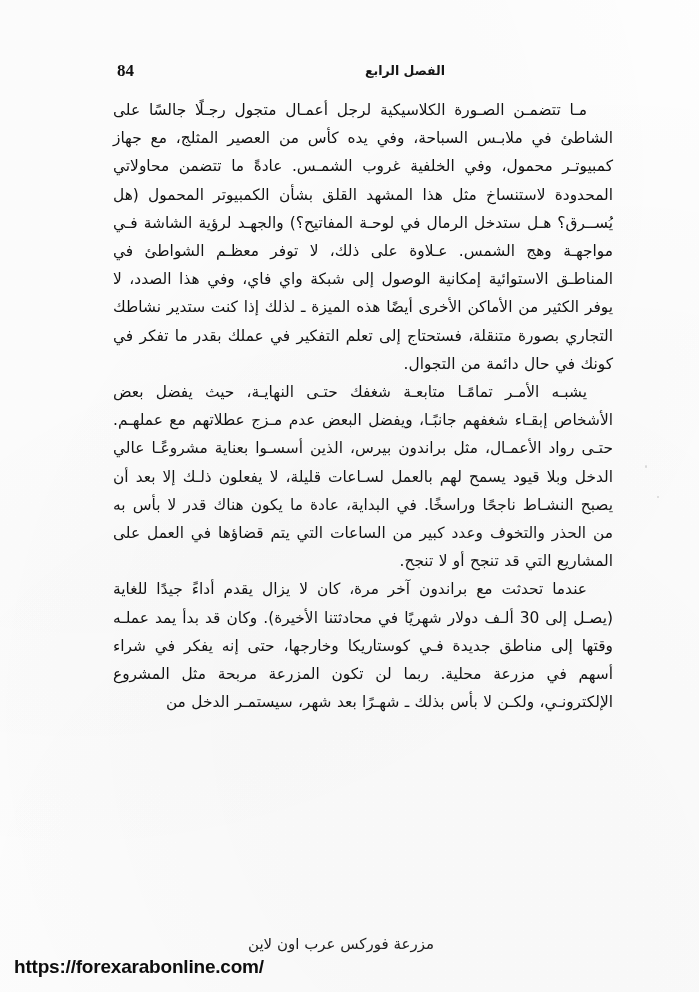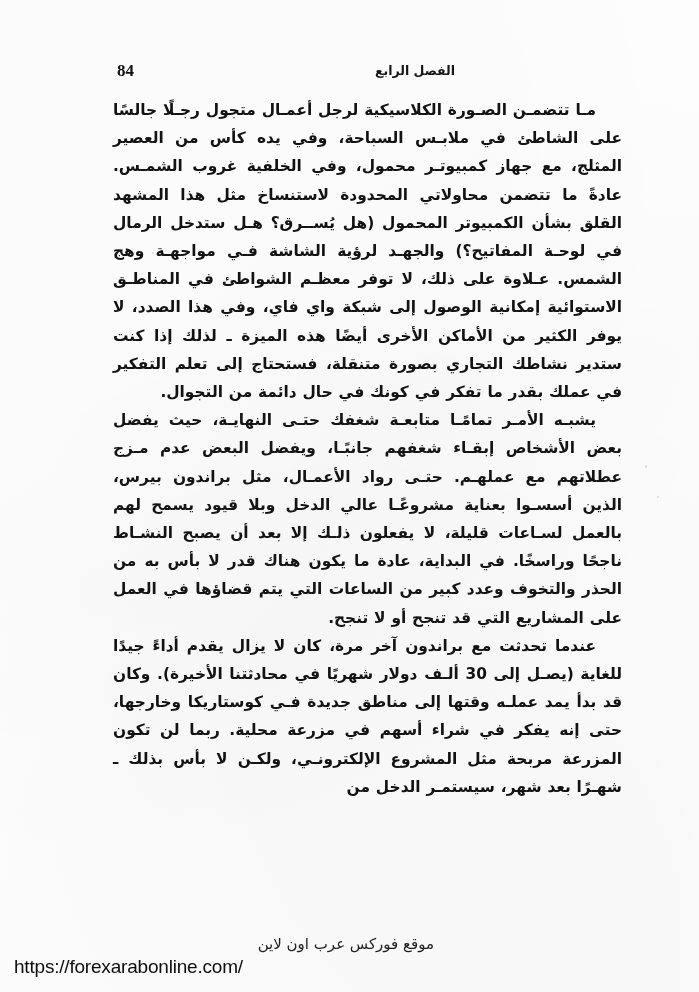--- a/index.html
+++ b/index.html
@@ -32,21 +32,21 @@
     position: absolute;
     top: 63px;
     left: 113px;
     right: 74px;
     height: 22px;
     direction: rtl;
   }
 
   .chapter-title {
     position: absolute;
-    right: 170px;
+    right: 180px;
     top: 0;
     font-family: "DejaVu Sans", "Liberation Sans", sans-serif;
     font-size: 12.5px;
     font-weight: bold;
     color: #161616;
     letter-spacing: -0.2px;
     white-space: nowrap;
     text-align: right;
   }
 
@@ -70,26 +70,25 @@
     text-align: justify;
     text-align-last: right;
     color: #121212;
     font-family: "DejaVu Sans", "Liberation Sans", sans-serif;
     font-size: 15.4px;
     line-height: 28.2px;
     -webkit-font-smoothing: none;
   }
 
   .text-block p {
-    margin: 0 3px 0 0;
+    margin: 0 12px 0 0;
     text-indent: 26px;
     text-align: justify;
     text-align-last: right;
     word-spacing: 0.5px;
-    font-weight: bold;
   }
 
   
   .text-block p:nth-child(2n) {
     color: #141414;
   }
 
   
   .watermark {
     position: absolute;
@@ -112,20 +111,21 @@
 
   .watermark-url {
     direction: ltr;
     text-align: left;
     margin: 0;
     font-family: "Liberation Sans", "DejaVu Sans", sans-serif;
     font-size: 19px;
     color: #0d0d0d;
     letter-spacing: -0.2px;
     white-space: nowrap;
+    font-weight: bold;
   }
 
   
   .speck {
     position: absolute;
     background: rgba(0,0,0,0.14);
     border-radius: 50%;
     pointer-events: none;
   }
 </style>
@@ -143,17 +143,17 @@
     <p>مـا تتضمـن الصـورة الكلاسيكية لرجل أعمـال متجول رجـلًا جالسًا على الشاطئ في ملابـس السباحة، وفي يده كأس من العصير المثلج، مع جهاز كمبيوتـر محمول، وفي الخلفية غروب الشمـس. عادةً ما تتضمن محاولاتي المحدودة لاستنساخ مثل هذا المشهد القلق بشأن الكمبيوتر المحمول (هل يُســرق؟ هـل ستدخل الرمال في لوحـة المفاتيح؟) والجهـد لرؤية الشاشة فـي مواجهـة وهج الشمس. عـلاوة على ذلك، لا توفر معظـم الشواطئ في المناطـق الاستوائية إمكانية الوصول إلى شبكة واي فاي، وفي هذا الصدد، لا يوفر الكثير من الأماكن الأخرى أيضًا هذه الميزة ـ لذلك إذا كنت ستدير نشاطك التجاري بصورة متنقلة، فستحتاج إلى تعلم التفكير في عملك بقدر ما تفكر في كونك في حال دائمة من التجوال.</p>
     <p>يشبـه الأمـر تمامًـا متابعـة شغفك حتـى النهايـة، حيث يفضل بعض الأشخاص إبقـاء شغفهم جانبًـا، ويفضل البعض عدم مـزج عطلاتهم مع عملهـم. حتـى رواد الأعمـال، مثل براندون بيرس، الذين أسسـوا بعناية مشروعًـا عالي الدخل وبلا قيود يسمح لهم بالعمل لسـاعات قليلة، لا يفعلون ذلـك إلا بعد أن يصبح النشـاط ناجحًا وراسخًا. في البداية، عادة ما يكون هناك قدر لا بأس به من الحذر والتخوف وعدد كبير من الساعات التي يتم قضاؤها في العمل على المشاريع التي قد تنجح أو لا تنجح.</p>
     <p>عندما تحدثت مع براندون آخر مرة، كان لا يزال يقدم أداءً جيدًا للغاية (يصـل إلى 30 ألـف دولار شهريًا في محادثتنا الأخيرة). وكان قد بدأ يمد عملـه وقتها إلى مناطق جديدة فـي كوستاريكا وخارجها، حتى إنه يفكر في شراء أسهم في مزرعة محلية. ربما لن تكون المزرعة مربحة مثل المشروع الإلكترونـي، ولكـن لا بأس بذلك ـ شهـرًا بعد شهر، سيستمـر الدخل من</p>
   </div>
 
   <div class="speck" style="left:645px; top:465px; width:2px; height:3px;"></div>
   <div class="speck" style="left:657px; top:496px; width:2px; height:2px;"></div>
   <div class="speck" style="left:152px; top:252px; width:2px; height:2px;"></div>
 
   <div class="watermark">
-    <div class="watermark-arabic">موقع فوركس عرب اون لاين</div>
+    <div class="watermark-arabic">مزرعة فوركس عرب اون لاين</div>
     <div class="watermark-url">https://forexarabonline.com/</div>
   </div>
 
 </div>
 
 </body></html>

